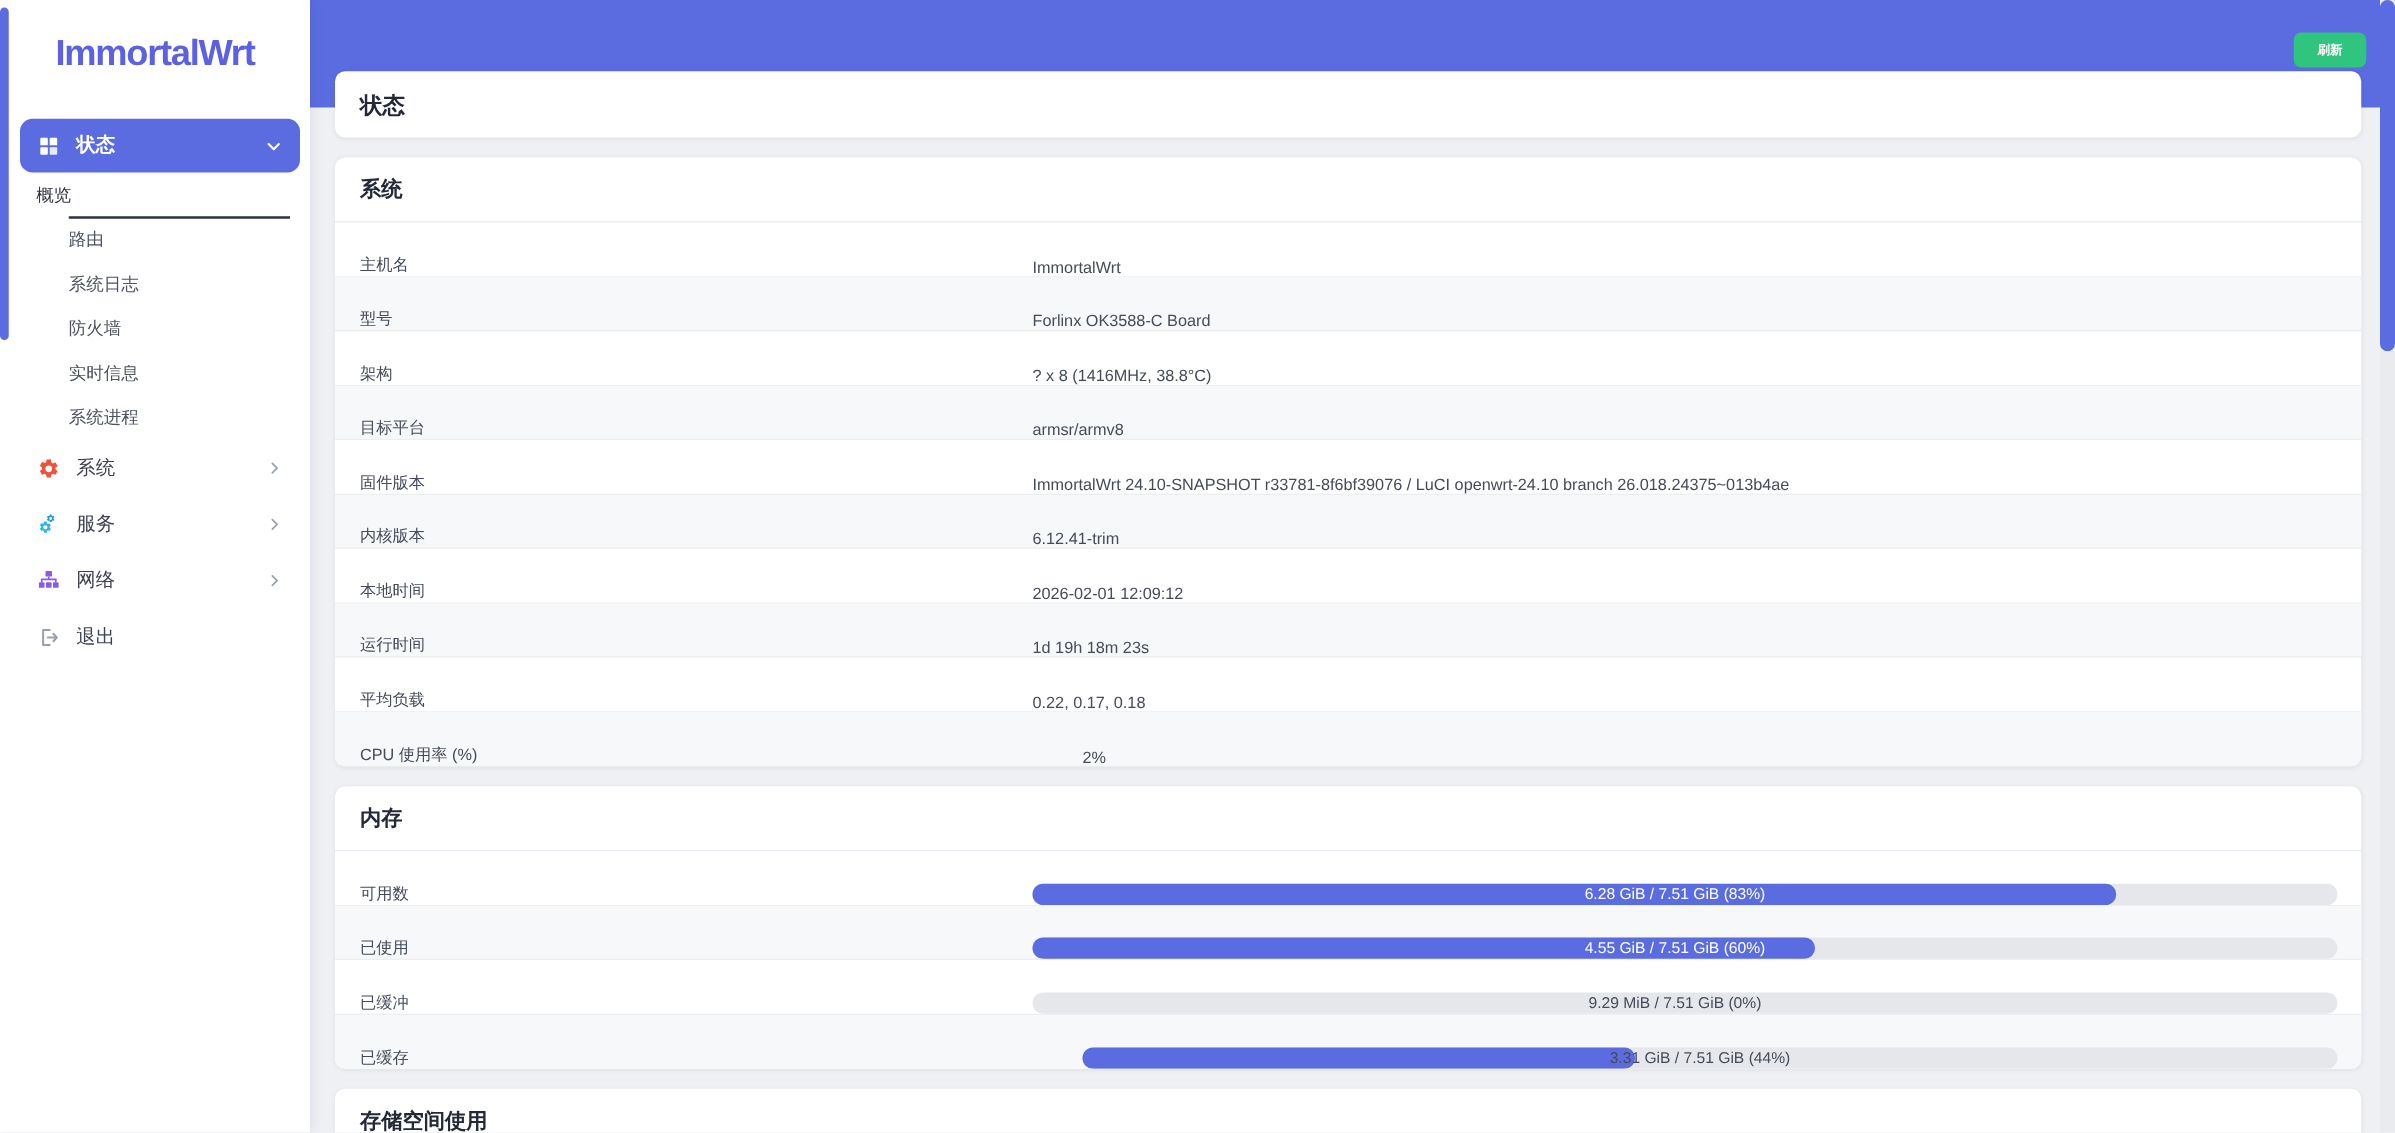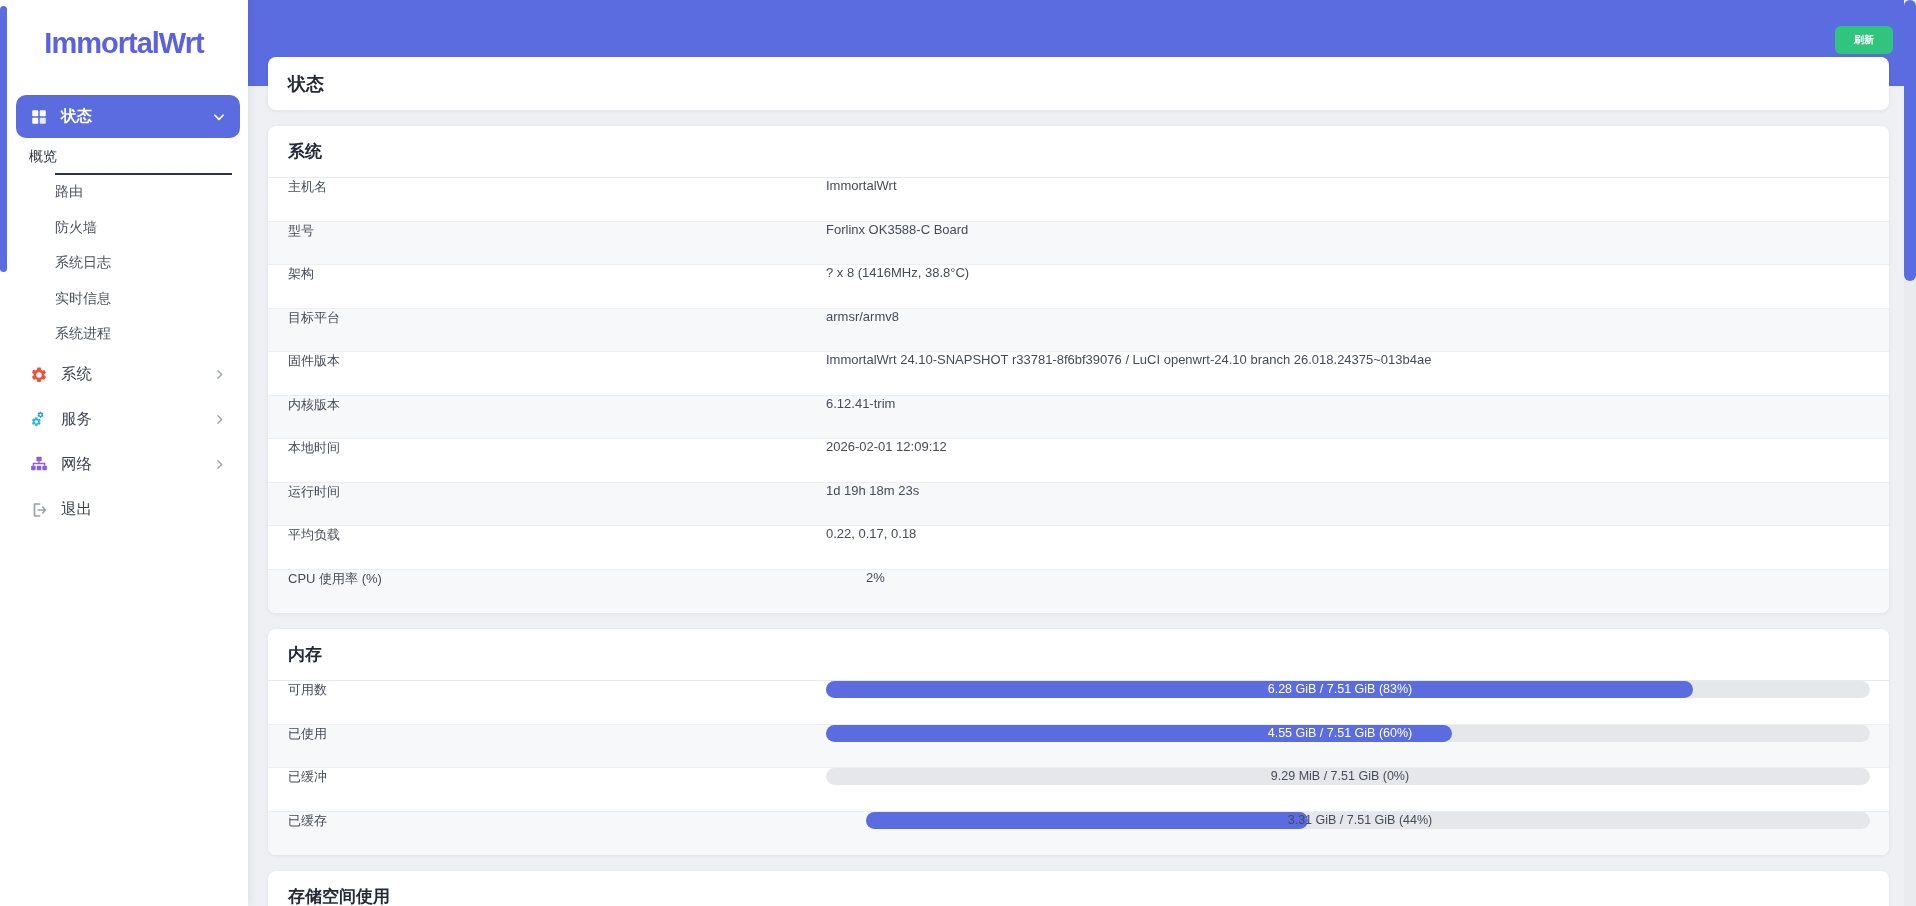--- a/index.html
+++ b/index.html
@@ -42,21 +42,21 @@
     background:#5a6ce0; border-radius:6px; }
 
   .content { position:relative; z-index:1; padding:57px 27px 0 20px; }
   .card { background:#fff; border-radius:8px; box-shadow:0 1px 4px rgba(20,30,70,.07);
     margin-bottom:16px; overflow:hidden; }
   .title-card { height:53px; display:flex; align-items:center; padding:0 20px; }
   .title-card h1 { font-size:18px; font-weight:700; color:#242938; }
   .card-head { height:52px; display:flex; align-items:center; padding:0 20px;
     border-bottom:1px solid #e7e9ee; }
   .card-head h2 { font-size:17px; font-weight:700; color:#242938; }
-  .trow { height:43.5px; display:flex; align-items:flex-start; padding:0 19px 0 20px;
+  .trow { height:43.5px; display:flex; align-items:flex-end; padding:0 19px 0 20px;
     font-size:13px; color:#454b59; border-bottom:1px solid #eceef1; }
   .trow:last-child { border-bottom:none;gap:40px; }
   .trow:nth-child(even) { background:#f7f8f9; }
   .tlabel { width:538px; flex:none; }
   .tvalue { flex:1; color:#454b59; }
   .bar { position:relative; flex:1; height:17px; background:#e5e7eb; border-radius:9px; }
   .fill { position:absolute; left:0; top:0; height:17px; background:#5a6ce0; border-radius:9px; }
   .bartext { position:absolute; left:0; right:16px; top:0; height:17px; line-height:17px;
     text-align:center; font-size:12.5px; }
   .bartext.light { color:#fff; }
@@ -89,24 +89,24 @@
         </span>
       </div>
       <div class="submenu">
         <div class="subitem active">
             <span>概览</span>
           </div>
         <div class="subitem">
             <span>路由</span>
           </div>
         <div class="subitem">
+            <span>系统日志</span>
+          </div>
+        <div class="subitem">
             <span>防火墙</span>
-          </div>
-        <div class="subitem">
-            <span>系统日志</span>
           </div>
         <div class="subitem">
             <span>实时信息</span>
           </div>
         <div class="subitem">
             <span>系统进程</span>
           </div>
       </div>
 
       <div class="nav-group">

